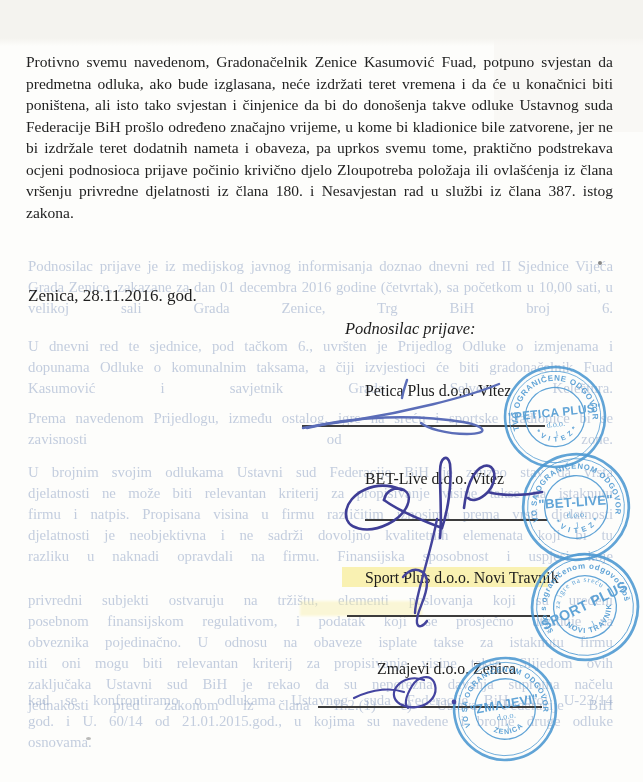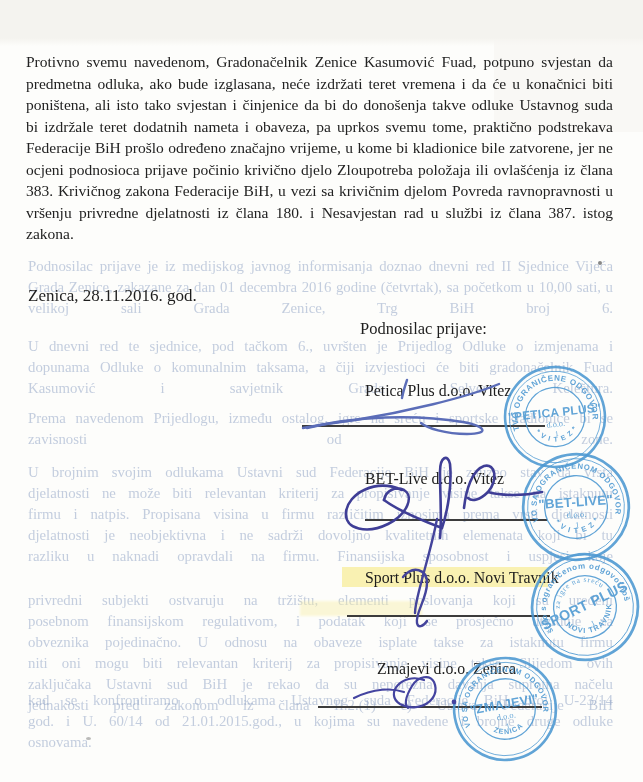--- a/index.html
+++ b/index.html
@@ -4,21 +4,21 @@
 <style>
   html,body{margin:0;padding:0;}
   body{width:643px;height:782px;background:#fcfcfa;font-family:"Liberation Serif",serif;overflow:hidden;}
   .page{position:relative;width:643px;height:782px;background:linear-gradient(180deg,#f4f3ef 0px,#f4f3ef 38px,#fdfdfb 46px,#fdfdfb 100%);}
   .scan-shade{position:absolute;left:494px;top:40px;width:149px;height:92px;background:#f6f5f1;opacity:.6;}
   
   .para{position:absolute;left:26px;top:51px;width:587px;color:#222;font-size:15.5px;line-height:21.5px;}
   .jline{text-align:justify;text-align-last:justify;white-space:normal;}
   .jline-last{text-align:left;}
   .date{position:absolute;left:28px;top:286px;font-size:17px;color:#1e1e1e;}
-  .submitter{position:absolute;left:360px;top:319px;font-size:16.5px;color:#1e1e1e;}
+  .submitter{position:absolute;left:345px;top:319px;font-size:16.5px;color:#1e1e1e;font-style:italic;}
   .signer{position:absolute;font-size:15.8px;color:#1c1c1c;white-space:nowrap;}
   .sig-line{position:absolute;height:2px;background:#3c3c3c;}
   
   .ghost{position:absolute;left:28px;width:585px;color:rgba(148,166,199,.55);font-size:14.8px;line-height:21px;filter:blur(.6px);}
   
   .hl{position:absolute;background:#f7eda0;}
   .mark-dot{position:absolute;background:#555;border-radius:50%;}
   svg{position:absolute;}
   .sig{overflow:visible;}
 </style>
@@ -66,24 +66,23 @@
       </div>
     </div>
 
   <div class="hl" style="left:342px;top:567px;width:206px;height:20px;opacity:.8;"></div>
   <div class="hl" style="left:300px;top:601px;width:122px;height:15px;opacity:.4;filter:blur(1px);"></div>
 
   <div class="para" id="main-para">
       <div class="jline">Protivno svemu navedenom, Gradonačelnik Zenice Kasumović Fuad, potpuno svjestan da</div>
       <div class="jline">predmetna odluka, ako bude izglasana, neće izdržati teret vremena i da će u konačnici biti</div>
       <div class="jline">poništena, ali isto tako svjestan i činjenice da bi do donošenja takve odluke Ustavnog suda</div>
+      <div class="jline">Federacije BiH prošlo određeno značajno vrijeme, u kome bi kladionice bile zatvorene, jer ne</div>
       <div class="jline">bi izdržale teret dodatnih nameta i obaveza, pa uprkos svemu tome, praktično podstrekava</div>
-      <div class="jline">Federacije BiH prošlo određeno značajno vrijeme, u kome bi kladionice bile zatvorene, jer ne</div>
       <div class="jline">ocjeni podnosioca prijave počinio krivično djelo Zloupotreba položaja ili ovlašćenja iz člana</div>
-      <div class="jline">383. Krivičnog zakona Federacije BiH, u vezi sa krivičnim djelom Povreda ravnopravnosti u</div>
       <div class="jline">vršenju privredne djelatnosti iz člana 180. i Nesavjestan rad u službi iz člana 387. istog</div>
       <div class="jline jline-last">zakona.</div>
     </div>
 
   <div class="date">Zenica, 28.11.2016. god.</div>
   <div class="submitter">Podnosilac prijave:</div>
 
   <div class="signer" style="left:365px;top:382px;">Petica Plus d.o.o. Vitez</div>
   <div class="signer" style="left:365px;top:470px;">BET-Live d.o.o. Vitez</div>
   <div class="signer" style="left:365px;top:569px;">Sport Plus d.o.o. Novi Travnik</div>

